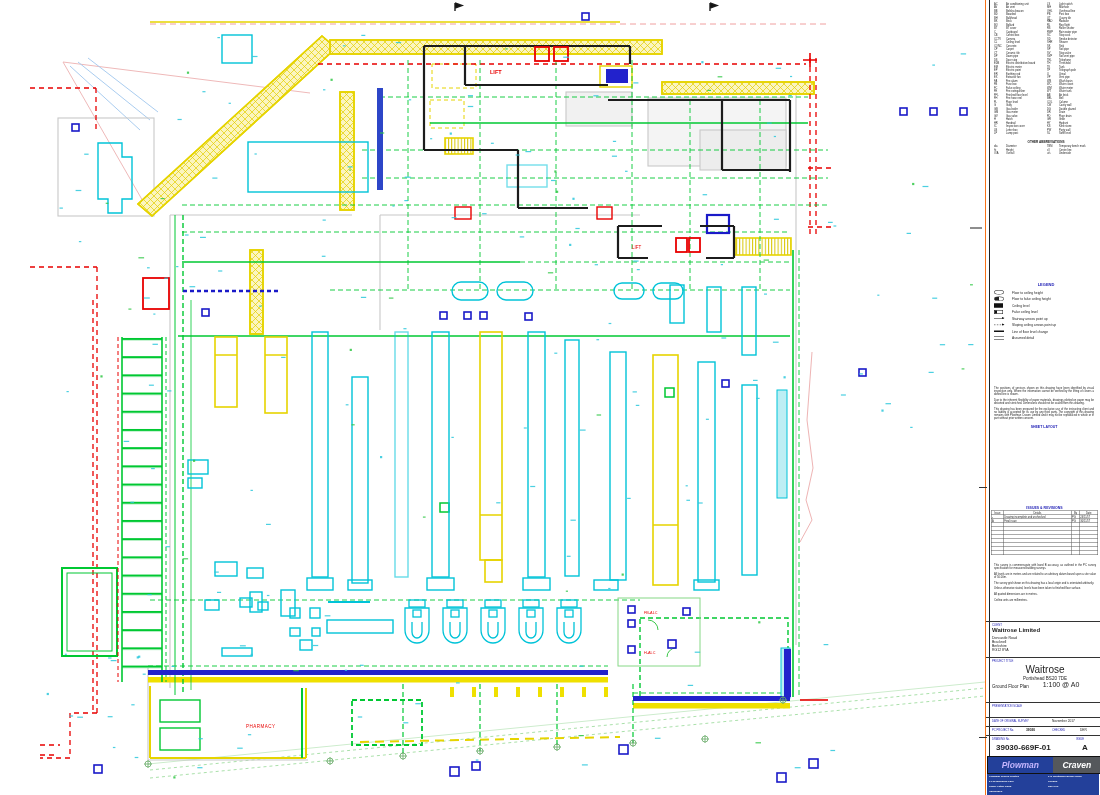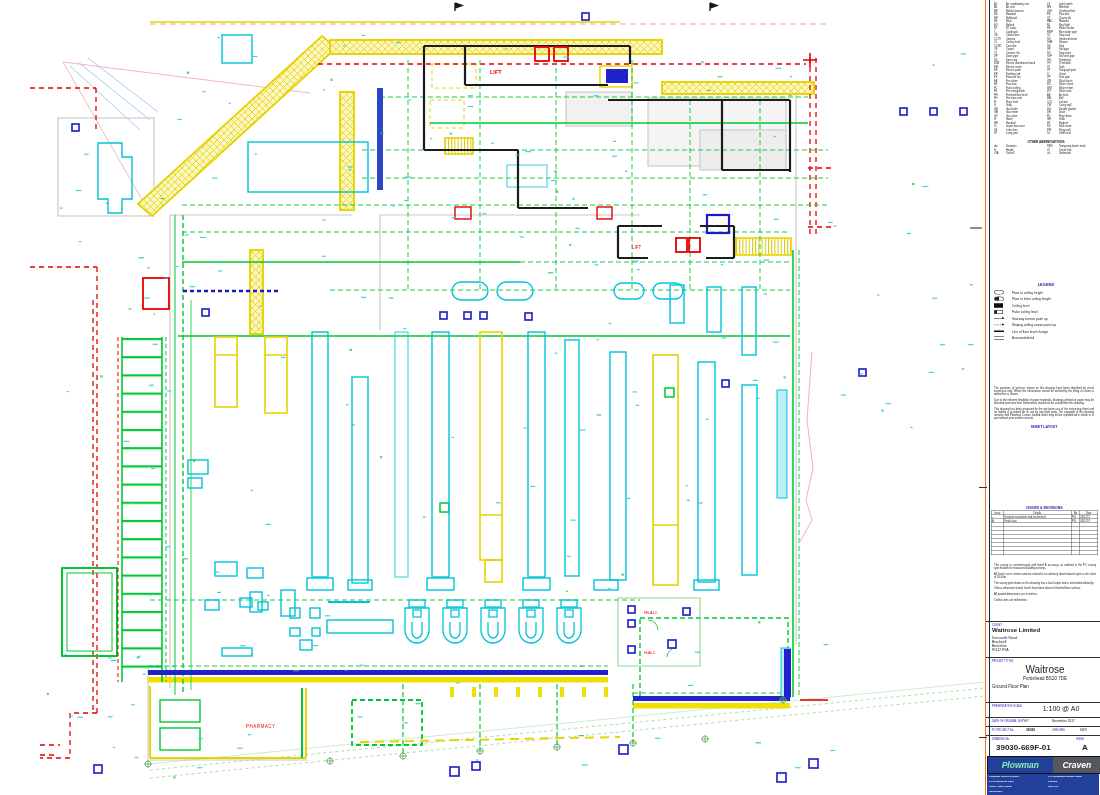--- a/index.html
+++ b/index.html
@@ -35,21 +35,21 @@
   .sym-thick{width:20px;height:2.5px;background:#111;}
   .sym-double{width:20px;height:4px;border-top:1px solid #111;border-bottom:1px solid #111;}
   .note-p{font-size:5.4px;line-height:6.4px;margin:0 0 5px 0;text-align:justify;}
   table.rev{border-collapse:collapse;width:100%;}
   table.rev td,table.rev th{border:0.5px solid #555;font-size:5.2px;line-height:6.4px;
       font-weight:normal;padding:0 1px;height:7px;overflow:hidden;white-space:nowrap;}
   .hline{position:absolute;left:0;width:115px;height:1px;background:#333;}
   .vtick{position:absolute;left:-7px;width:8px;height:1px;background:#333;}
   .logo{position:absolute;left:1px;top:756px;width:112px;height:16px;border:1px solid #111;
         display:flex;overflow:hidden;}
-  .logo .l{width:58%;background:#23409a;color:#86efac;display:flex;align-items:center;
+  .logo .l{width:58%;background:#23409a;color:#c4b5fd;display:flex;align-items:center;
            justify-content:center;}
   .logo .r{width:42%;background:#55585c;color:#fff;display:flex;align-items:center;
            justify-content:center;}
   .logo .t{font-size:17px;font-weight:bold;font-style:italic;transform:scale(.5);white-space:nowrap;}
   .addrstrip{position:absolute;left:1px;top:773.5px;width:112px;height:21px;background:#23409a;
              display:flex;color:#fff;overflow:hidden;}
   .addrstrip .col{width:50%;padding:1px 2px;}
   .addrstrip .ln{font-size:4.6px;line-height:5.2px;transform:scale(.55);transform-origin:0 0;
                  width:180%;white-space:nowrap;font-weight:bold;}
 </style>
@@ -1057,21 +1057,21 @@
       <div class="center" style="font-size:20px;margin-top:3px">Waitrose</div>
       <div class="center" style="font-size:9px;margin-top:1px">Portishead BS20 7DE</div>
       <div style="font-size:9px;margin-top:7px">Ground Floor Plan</div>
     </div>
   </div>
 
   <div class="hline" style="top:702px"></div>
   <div class="abs" style="left:6px;top:704px;width:40px">
     <div class="sc navy" style="font-size:5.4px;line-height:6px">PRESENTATION SCALE</div>
   </div>
-  <div class="abs" style="left:38px;top:704px;width:74px">
+  <div class="abs" style="left:38px;top:680px;width:74px">
     <div class="sc center" style="font-size:14px">1:100 @ A0</div>
   </div>
 
   <div class="hline" style="top:717px"></div>
   <div class="abs" style="left:6px;top:719px;width:60px">
     <div class="sc navy" style="font-size:5.4px">DATE OF ORIGINAL SURVEY</div>
   </div>
   <div class="abs" style="left:66px;top:719px;width:48px">
     <div class="sc" style="font-size:6.4px">November 2017</div>
   </div>

